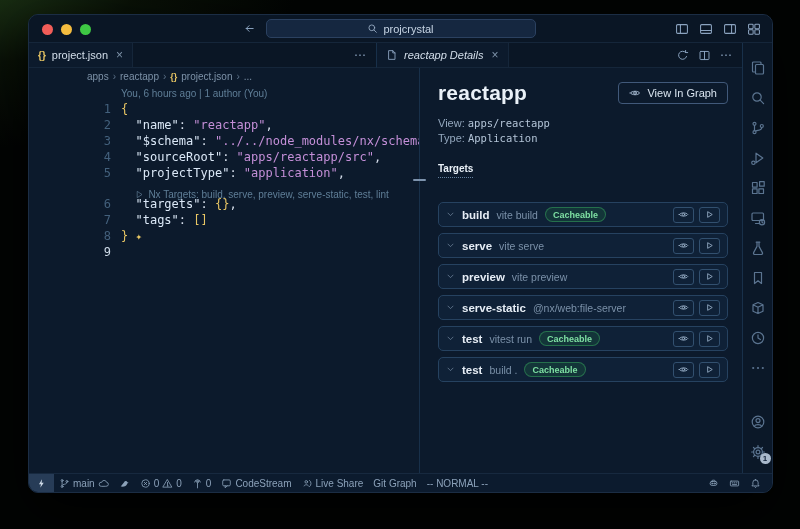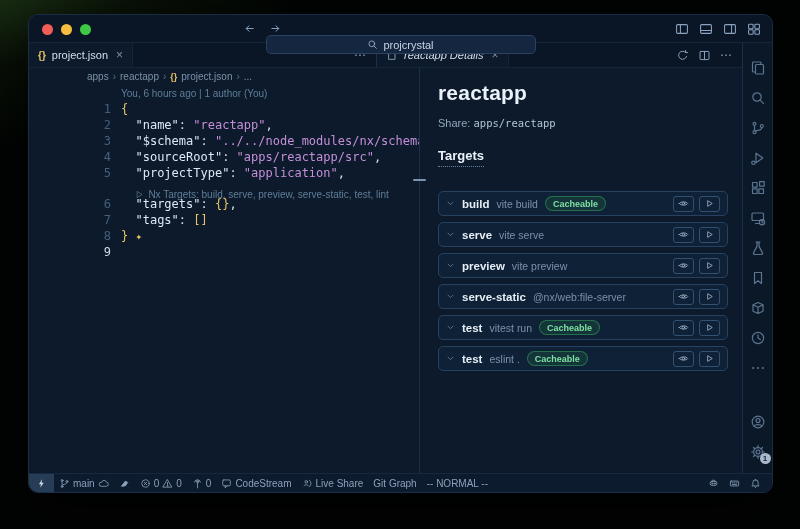--- a/index.html
+++ b/index.html
@@ -21,21 +21,21 @@
     overflow:hidden; box-shadow:0 22px 55px rgba(0,0,0,0.85);
     display:flex; flex-direction:column;
   }
   
   .titlebar { position:relative; height:28px; flex:0 0 28px; background:#0a1625; border-bottom:1px solid #15263a; }
   .traffic { position:absolute; left:13px; top:9px; display:flex; gap:8px; }
   .tl-dot { width:11px; height:11px; border-radius:50%; }
   .nav-arrows { position:absolute; left:calc(50% - 158px); top:7px; display:flex; gap:13px; color:#8ba3bf; }
   .nav-arrows .ic { width:13px; height:13px; }
   .cmd-center {
-    position:absolute; left:50%; transform:translateX(-50%); top:20px;
+    position:absolute; left:50%; transform:translateX(-50%); top:4px;
     width:270px; height:19px; background:#152740; border:1px solid #2b4160; border-radius:5px;
     display:flex; align-items:center; justify-content:center; gap:5px;
     color:#c6d4e4; font-size:11px;
   }
   .cmd-center .ic { width:11px; height:11px; color:#9fb3ca; }
   .tb-right { position:absolute; right:11px; top:7px; display:flex; gap:10px; color:#8ba3bf; }
   .tb-right .ic { width:14px; height:14px; }
   
   .body-row { flex:1; display:flex; min-height:0; }
   .editors { flex:1; display:flex; flex-direction:column; min-width:0; }
@@ -82,21 +82,21 @@
   .graph-btn {
     display:flex; align-items:center; gap:6px; background:transparent;
     border:1px solid #41597a; border-radius:4px; height:22px; padding:0 10px;
     color:#d9e4ef; font-size:11px; font-family:inherit; cursor:pointer;
   }
   .graph-btn .ic { width:12px; height:12px; color:#aec2d8; }
   .meta { margin-top:11px; font-size:11px; line-height:15px; }
   .meta .mlabel { color:#93a7bd; }
   .meta .mvalue { font-family:"DejaVu Sans Mono", monospace; color:#b3c4d7; font-size:10.5px; }
   .targets-head {
-    margin-top:17px; display:inline-block; font-size:13px; font-weight:bold; color:#eaf1f8;
+    margin-top:17px; display:inline-block; font-size:10px; font-weight:bold; color:#eaf1f8;
     border-bottom:1px dotted #64819e; padding-bottom:3px;
   }
   .targets-list { margin-top:24px; display:flex; flex-direction:column; gap:6px; }
   .target-card {
     height:25px; border:1px solid #264260; background:#0f2137; border-radius:5px;
     display:flex; align-items:center; gap:7px; padding:0 7px;
   }
   .target-card .chev { width:9px; height:9px; color:#7b91a9; flex:0 0 9px; }
   .t-name { font-size:11.5px; font-weight:bold; color:#e6edf5; }
   .t-cmd { font-size:10.5px; color:#7b91a9; }
@@ -266,23 +266,33 @@
                 <div class="code-row"><span class="gutter">8</span><span><span class="tok-b">}</span><span class="tok-p"> </span><span class="tok-g">✦</span></span></div>
                 <div class="code-row active-line"><span class="gutter">9</span><span></span></div>
               </div>
           </div>
           <div class="vdivider">
             <div class="sash-dash"></div>
           </div>
           <div class="right-panel">
             <div class="panel-head">
               <div class="panel-title">reactapp</div>
+              <button class="graph-btn">
+                <span class="ic">
+                    <svg viewBox="0 0 16 16" fill="none" stroke="currentColor" stroke-width="1.2" stroke-linecap="round" stroke-linejoin="round">
+                      <path d="M1.8 8 C3.8 4.8 12.2 4.8 14.2 8 C12.2 11.2 3.8 11.2 1.8 8 Z"></path>
+                      <circle cx="8" cy="8" r="1.8"></circle>
+                    </svg>
+                  </span>
+                <span>View In Graph</span>
+              </button>
             </div>
             <div class="meta">
-              <div><span class="mlabel">Share:</span> <span class="mvalue">apps/reactapp</span></div>
+              <div><span class="mlabel">View:</span> <span class="mvalue">apps/reactapp</span></div>
+              <div><span class="mlabel">Type:</span> <span class="mvalue">Application</span></div>
             </div>
             <div class="targets-head">Targets</div>
             <div class="targets-list" id="targets">
                 <div class="target-card">
                   <span class="ic chev">
                     <svg viewBox="0 0 16 16" fill="none" stroke="currentColor" stroke-width="1.2" stroke-linecap="round" stroke-linejoin="round">
                       <path d="M3.5 5.5 L8 10 L12.5 5.5"></path>
                     </svg>
                   </span>
                   <span class="t-name">build</span>
@@ -411,21 +421,21 @@
                     </button>
                   </div>
                 </div>
                 <div class="target-card">
                   <span class="ic chev">
                     <svg viewBox="0 0 16 16" fill="none" stroke="currentColor" stroke-width="1.2" stroke-linecap="round" stroke-linejoin="round">
                       <path d="M3.5 5.5 L8 10 L12.5 5.5"></path>
                     </svg>
                   </span>
                   <span class="t-name">test</span>
-                  <span class="t-cmd">eslint .</span>
+                  <span class="t-cmd">build .</span>
                   <span class="badge">Cacheable</span>
                   <div class="card-btns">
                     <button class="icon-btn">
                       <span class="ic">
                         <svg viewBox="0 0 16 16" fill="none" stroke="currentColor" stroke-width="1.2" stroke-linecap="round" stroke-linejoin="round">
                           <path d="M1.8 8 C3.8 4.8 12.2 4.8 14.2 8 C12.2 11.2 3.8 11.2 1.8 8 Z"></path>
                           <circle cx="8" cy="8" r="1.8"></circle>
                         </svg>
                       </span>
                     </button>

